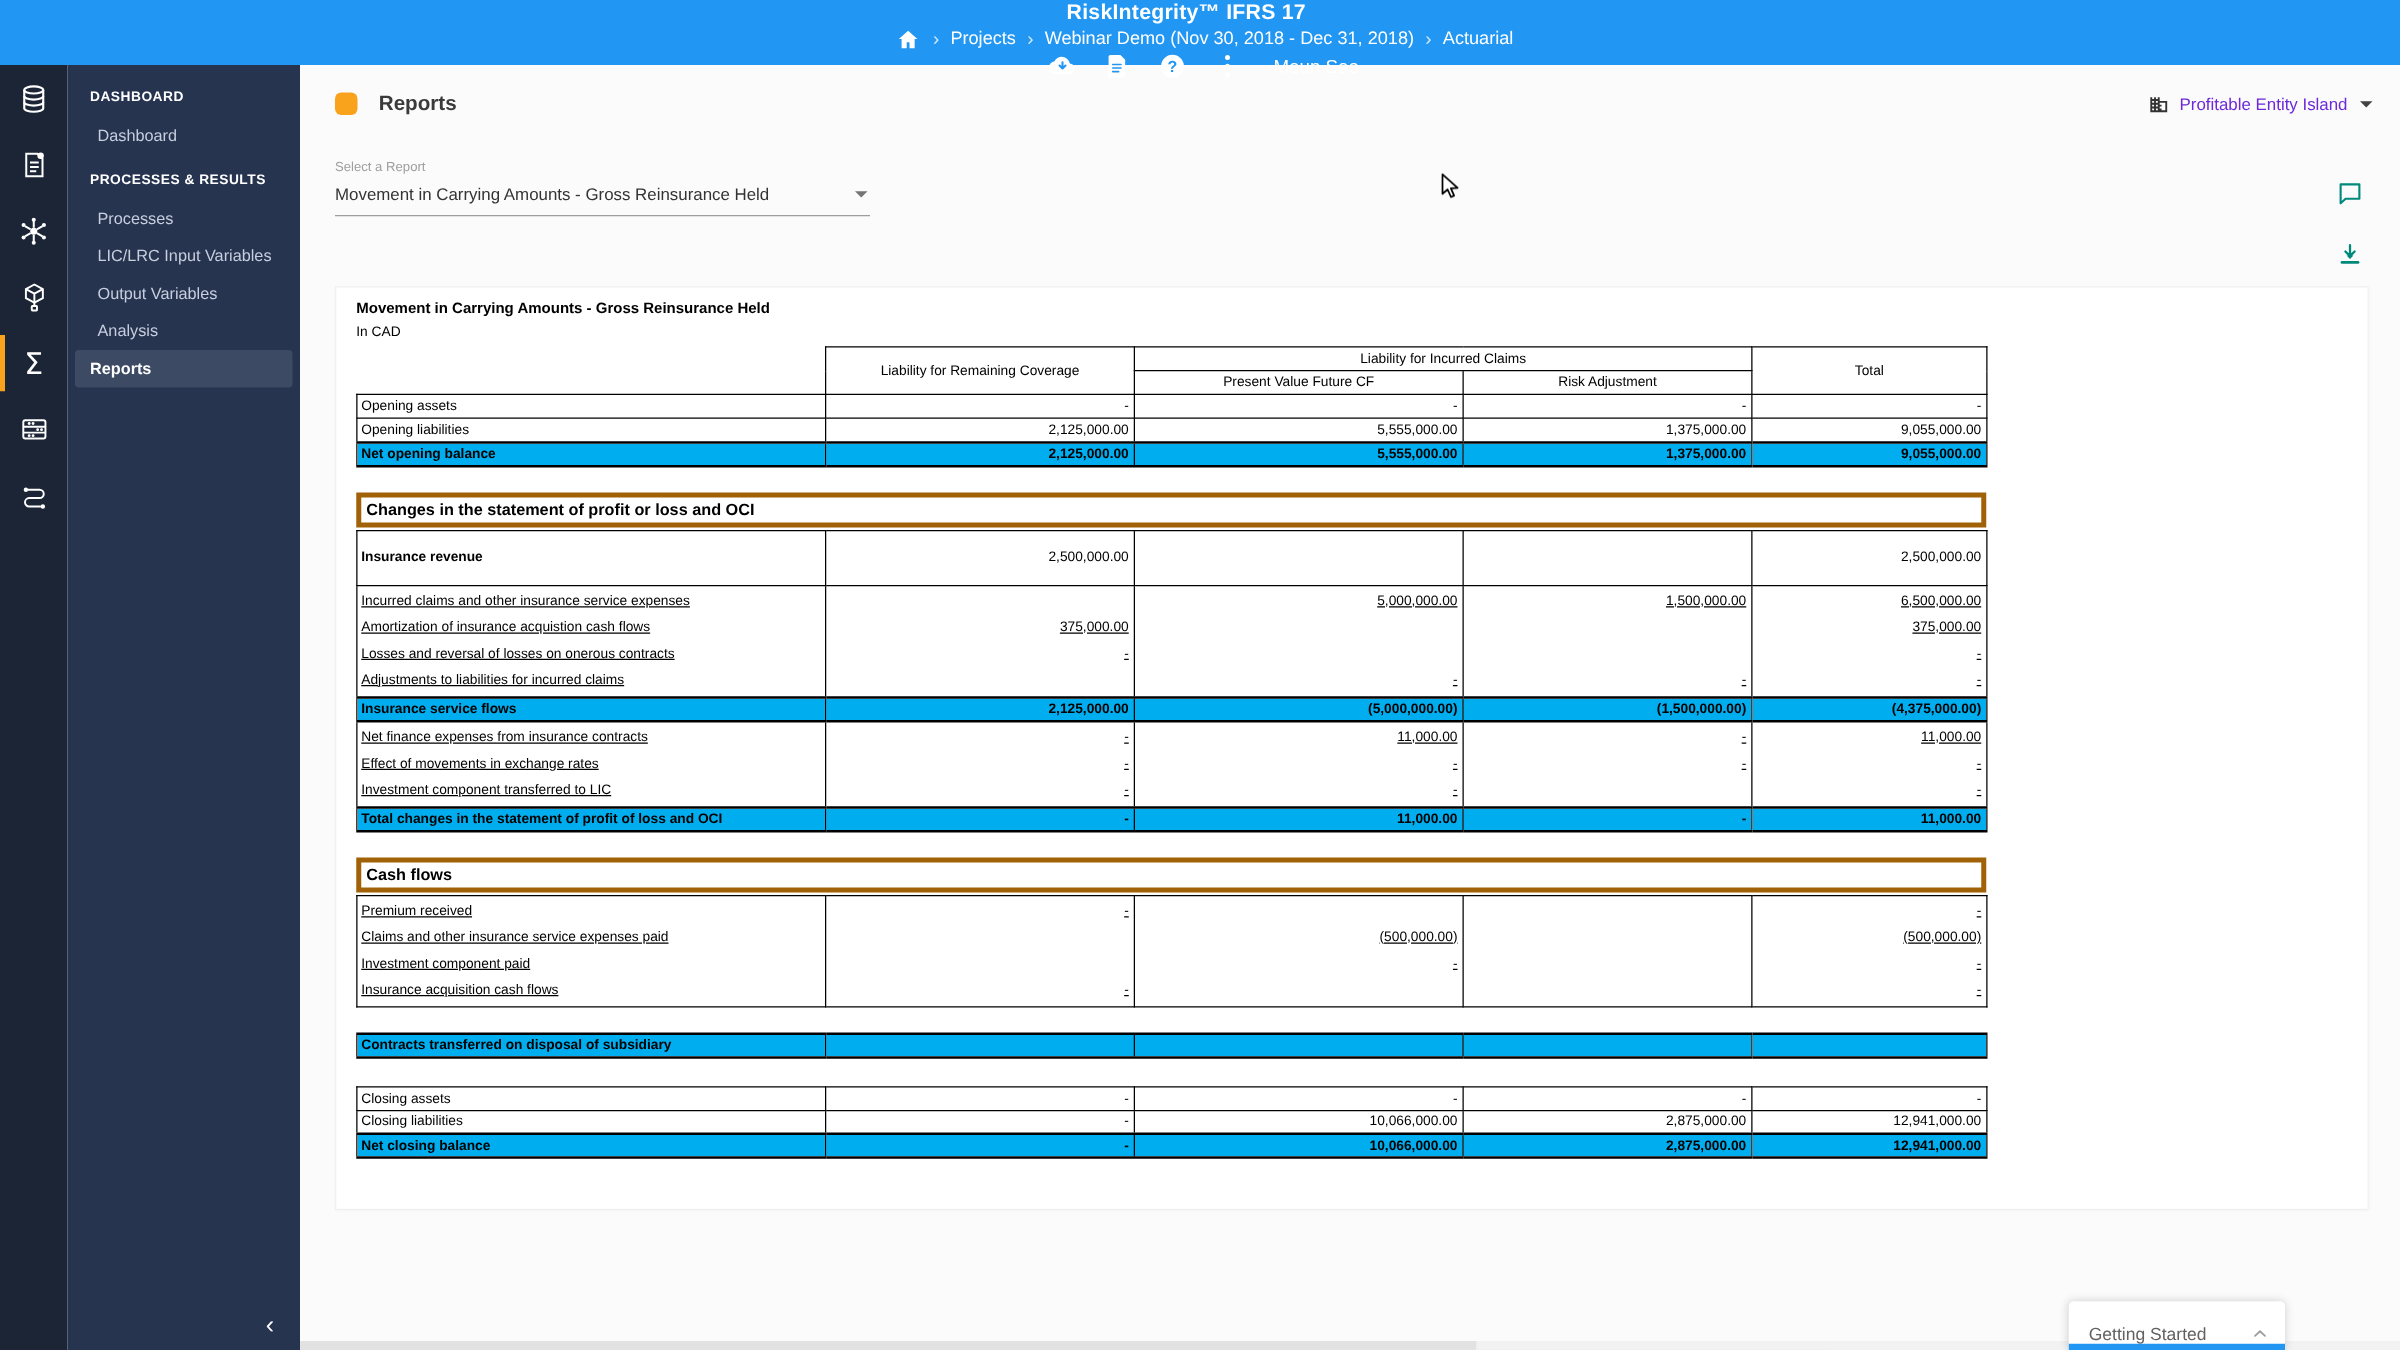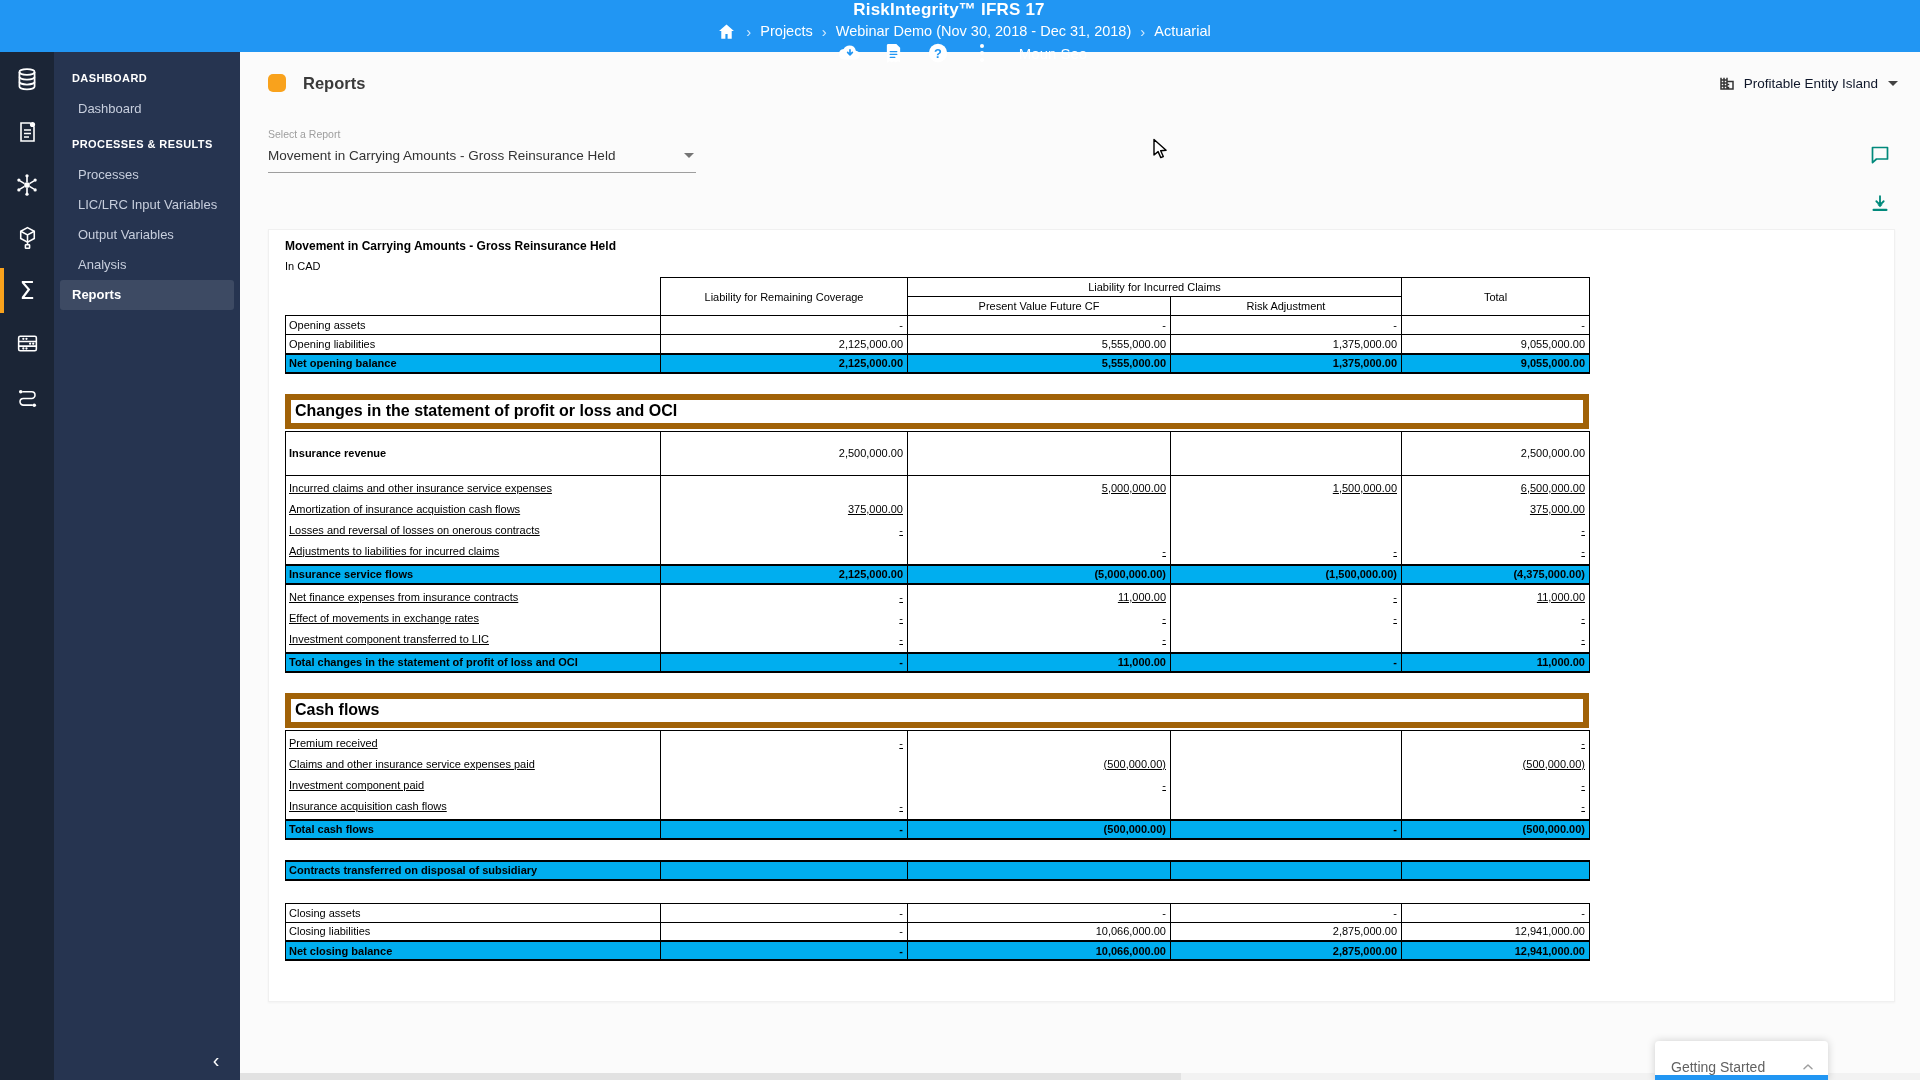--- a/index.html
+++ b/index.html
@@ -36,21 +36,21 @@
     cursor:pointer; margin:0 6px; border-radius:3px; white-space:nowrap; overflow:hidden; }
   .sb-item.active { background:#3D4A63; color:#fff; font-weight:700; padding-left:12px; }
   .collapse-btn { position:absolute; bottom:6px; right:10px; color:#fff; font-size:20px;
     width:28px; height:28px; display:flex; align-items:center; justify-content:center; cursor:pointer; }
 
   
   .main { flex:1; position:relative; background:#fbfbfb; }
   .main-header { height:50px; display:flex; align-items:center; padding:12px 22px 0 28px; }
   .orange-square { width:18px; height:18px; background:#F9A21C; border-radius:5px; flex-shrink:0; }
   .page-title { font-size:16.5px; font-weight:700; color:#3a3a3a; margin-left:17px; }
-  .entity-select { margin-left:auto; display:flex; align-items:center; gap:8px; color:#0f172a;
+  .entity-select { margin-left:auto; display:flex; align-items:center; gap:8px; color:#6d28d9;
     font-size:13.5px; cursor:pointer; }
   .caret-down { width:0; height:0; border-left:5px solid transparent; border-right:5px solid transparent;
     border-top:5px solid #424242; margin-left:2px; }
 
   .select-row { margin:26px 0 0 28px; width:428px; position:relative; }
   .select-label { font-size:10.5px; color:#9e9e9e; }
   .select-value { display:flex; align-items:center; justify-content:space-between;
     font-size:13.5px; color:#333; padding:8px 2px 9px 0; border-bottom:1px solid #9e9e9e; cursor:pointer; }
   .select-value .caret-down { border-top-color:#757575; }
 
@@ -69,21 +69,21 @@
   .rpt th { font-weight:400; text-align:center; }
   .rpt td.nb { border:none; }
   .rpt .num { text-align:right; }
   .rpt .lbl { text-align:left; padding-left:3px; }
   .rpt tr.highlight td { background:#00AEEF; font-weight:700; border-top-width:2px; border-bottom-width:2px; }
   .rpt tr.subtotal td { border-top-width:2px; }
   .rpt tr.subtotal .lbl, .rpt tr.tall .lbl { font-weight:700; }
   .rpt tr.tall td { height:44px; }
   .rpt td.gtd { vertical-align:top; padding-top:2px; padding-bottom:2px; }
   .gl { height:21px; line-height:21px;text-decoration:underline; }
-  .section-box { width:1304px; border:6px solid #a16207; font-size:16px; font-weight:700;
+  .section-box { width:1304px; border:4px solid #a16207; font-size:13px; font-weight:700;
     padding:2px 4px 3px 4px; margin-top:20px; margin-bottom:2px; background:#fff; }
 
   
   .getting-started { position:fixed; right:92px; bottom:0; width:173px; height:39px; background:#fff;
     border-radius:4px 4px 0 0; box-shadow:0 0 8px rgba(0,0,0,.18); display:flex; align-items:flex-end;
     padding:0 12px 5px 16px; cursor:pointer; z-index:40; }
   .gs-label { font-size:14px; color:#616161; flex:1; }
   .gs-strip { position:absolute; left:0; right:0; bottom:0; height:5px; background:#2196F3; }
 
   .hscroll { position:fixed; left:240px; right:0; bottom:0; height:7px; background:#f2f2f2; z-index:20; }
@@ -420,27 +420,20 @@
                   <div class="gl"></div>
                   <div class="gl"></div>
                 </td>
                 <td class="num gtd">
                   <div class="gl">-</div>
                   <div class="gl">(500,000.00)</div>
                   <div class="gl">-</div>
                   <div class="gl">-</div>
                 </td>
               </tr>
-              <tr class="highlight">
-                <td class="lbl">Total cash flows</td>
-                <td class="num">-</td>
-                <td class="num">(500,000.00)</td>
-                <td class="num">-</td>
-                <td class="num">(500,000.00)</td>
-              </tr>
             </tbody>
           </table>
           <table class="rpt" style="margin-top: 20px;">
             <colgroup>
               <col style="width:375px">
               <col style="width:247px">
               <col style="width:263px">
               <col style="width:231px">
               <col style="width:188px">
             </colgroup>

